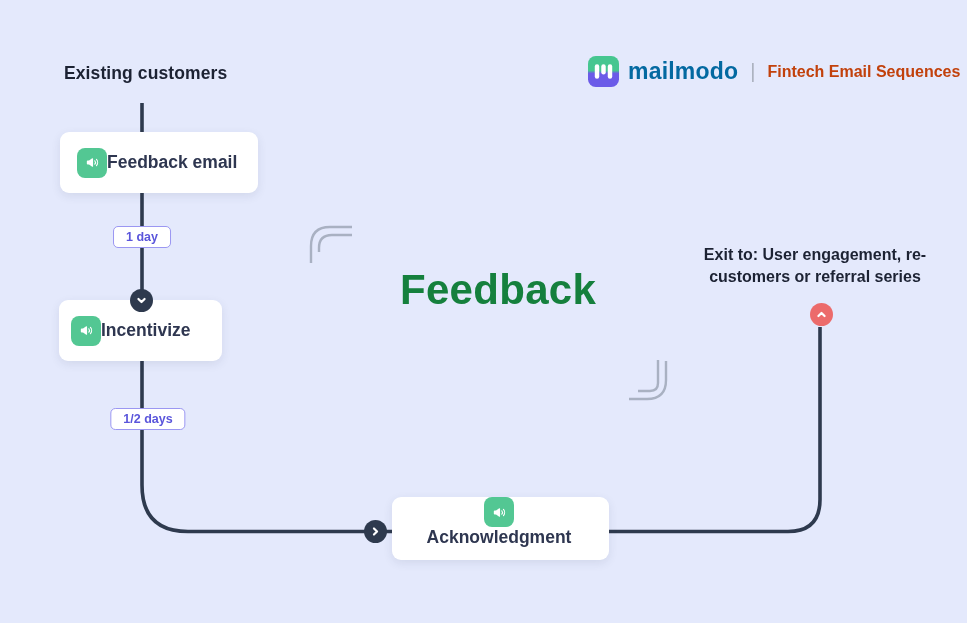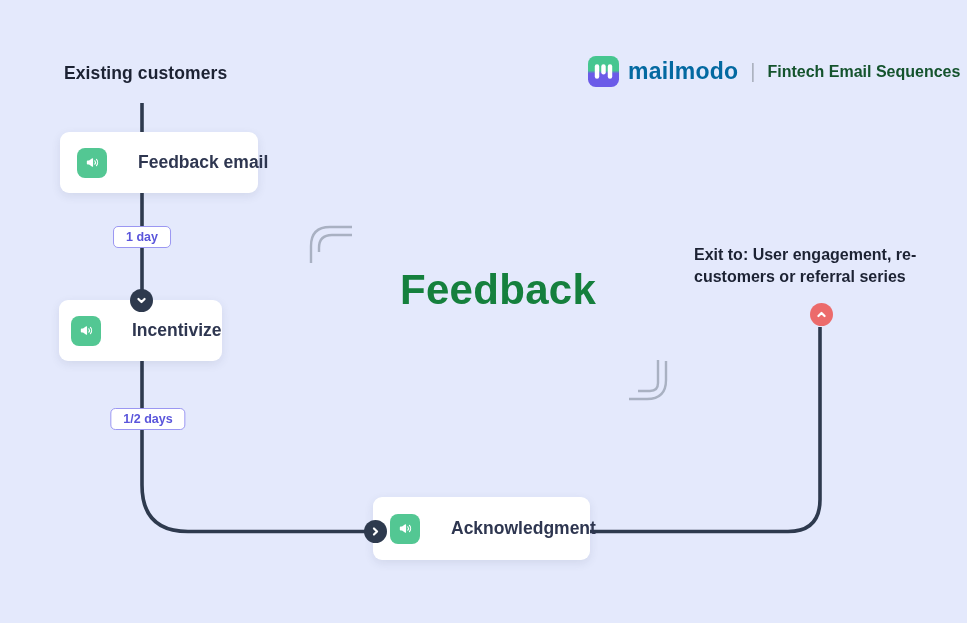--- a/index.html
+++ b/index.html
@@ -17,45 +17,45 @@
     font-size:17.5px;font-weight:700;color:#1c2233;letter-spacing:.1px;
   }
 
   
   .brand{
     position:absolute;left:588px;top:56px;z-index:4;
     display:flex;align-items:center;gap:9px;
   }
   .brand-name{font-size:23px;font-weight:600;color:#0369a1;letter-spacing:.2px;}
   .brand-divider{font-size:20px;font-weight:400;color:#aab1bf;margin:0 3px;}
-  .brand-tagline{font-size:16px;font-weight:700;color:#14532d;}
+  .brand-tagline{font-size:16px;font-weight:700;color:#c2410c;}
 
   .big-title{
     position:absolute;left:400px;top:266px;z-index:4;margin:0;
     font-size:42px;font-weight:700;color:#15803d;letter-spacing:.3px;
   }
 
   
   .node-card{
     position:absolute;z-index:3;
-    display:flex;align-items:center;gap:31px;
+    display:flex;align-items:center;gap:0;
     background:#ffffff;border-radius:9px;
     box-shadow:0 3px 10px rgba(46,58,90,.10);
     padding:0 20px 0 17px;height:61px;box-sizing:border-box;
   }
   .node-icon{
     width:30px;height:30px;border-radius:8px;
     background:#53c793;flex:0 0 auto;
     display:flex;align-items:center;justify-content:center;
   }
   .node-label{font-size:17.5px;font-weight:700;color:#2e3650;white-space:nowrap;}
 
   .card-feedback-email{left:60px;top:132px;width:198px;}
   .card-incentivize{left:59px;top:300px;width:163px;padding-left:12px;}
-  .card-acknowledgment{left:373px;top:497px;width:217px;height:63px;}
+  .card-acknowledgment{left:392px;top:497px;width:217px;height:63px;flex-direction:column;}
 
   
   .delay-badge{
     position:absolute;z-index:3;transform:translateX(-50%);
     background:#ffffff;border:1.5px solid #9b97f2;border-radius:5px;
     padding:3px 12px;font-size:12.5px;font-weight:700;color:#5a55db;
     white-space:nowrap;
   }
   .badge-1{left:142px;top:226px;}
   .badge-2{left:148px;top:408px;}
@@ -66,21 +66,21 @@
     display:flex;align-items:center;justify-content:center;
   }
   .dot-dark{background:#2e3a4e;}
   .dot-red{background:#ec6b6b;}
   .dot-down{left:130px;top:289px;}
   .dot-right{left:364px;top:520px;}
   .dot-up{left:810px;top:303px;}
 
   .exit-note{
     position:absolute;left:694px;top:244px;width:242px;z-index:4;
-    font-size:16px;font-weight:700;color:#1c2233;
+    text-align:center;font-size:16px;font-weight:700;color:#1c2233;
     line-height:22px;
   }
   .exit-note span{display:block;}
 </style>
 </head>
 <body>
 
 <div class="stage">
 
   <svg class="layer" width="967" height="623" viewBox="0 0 967 623">

